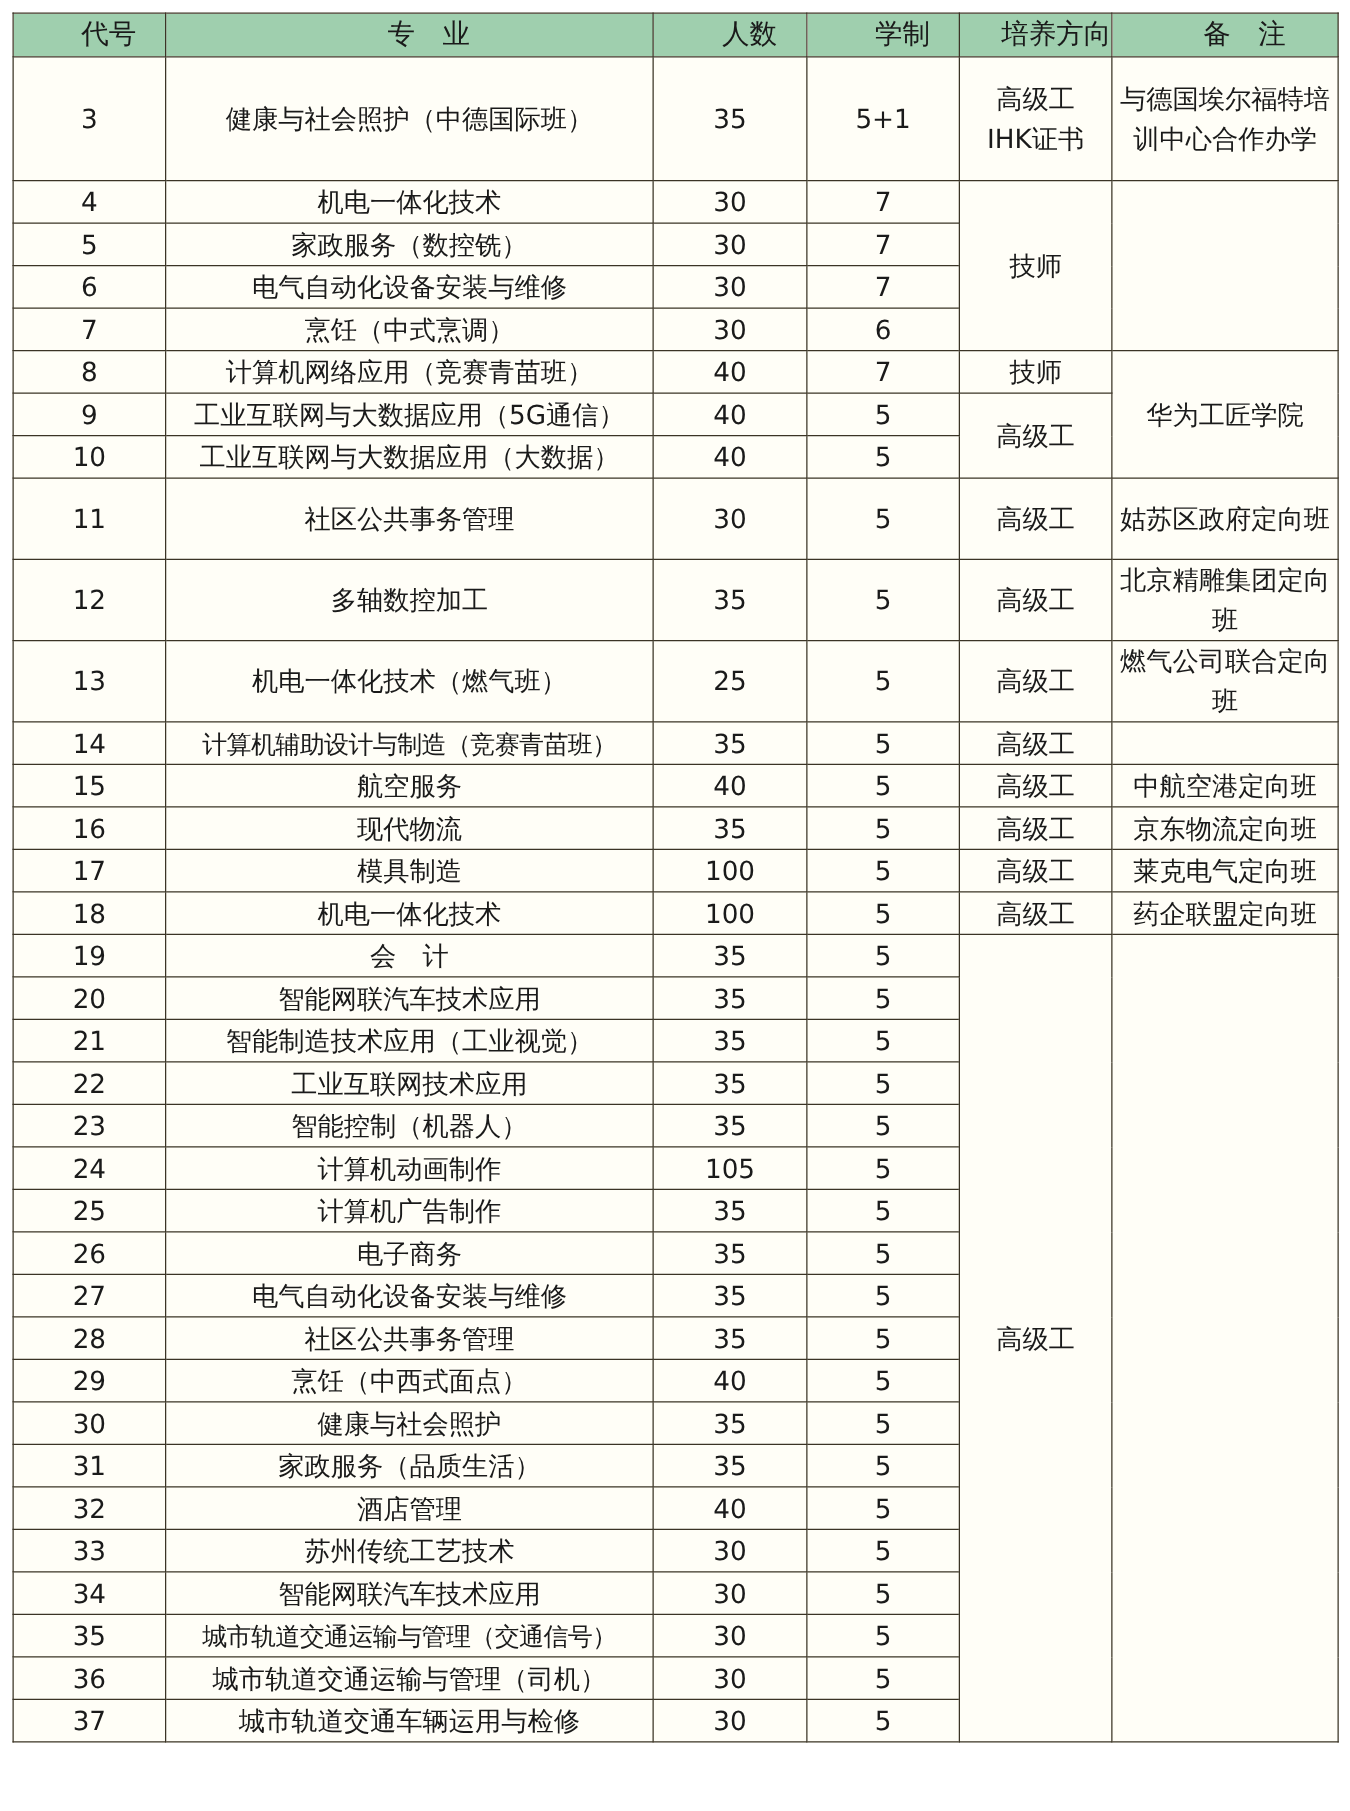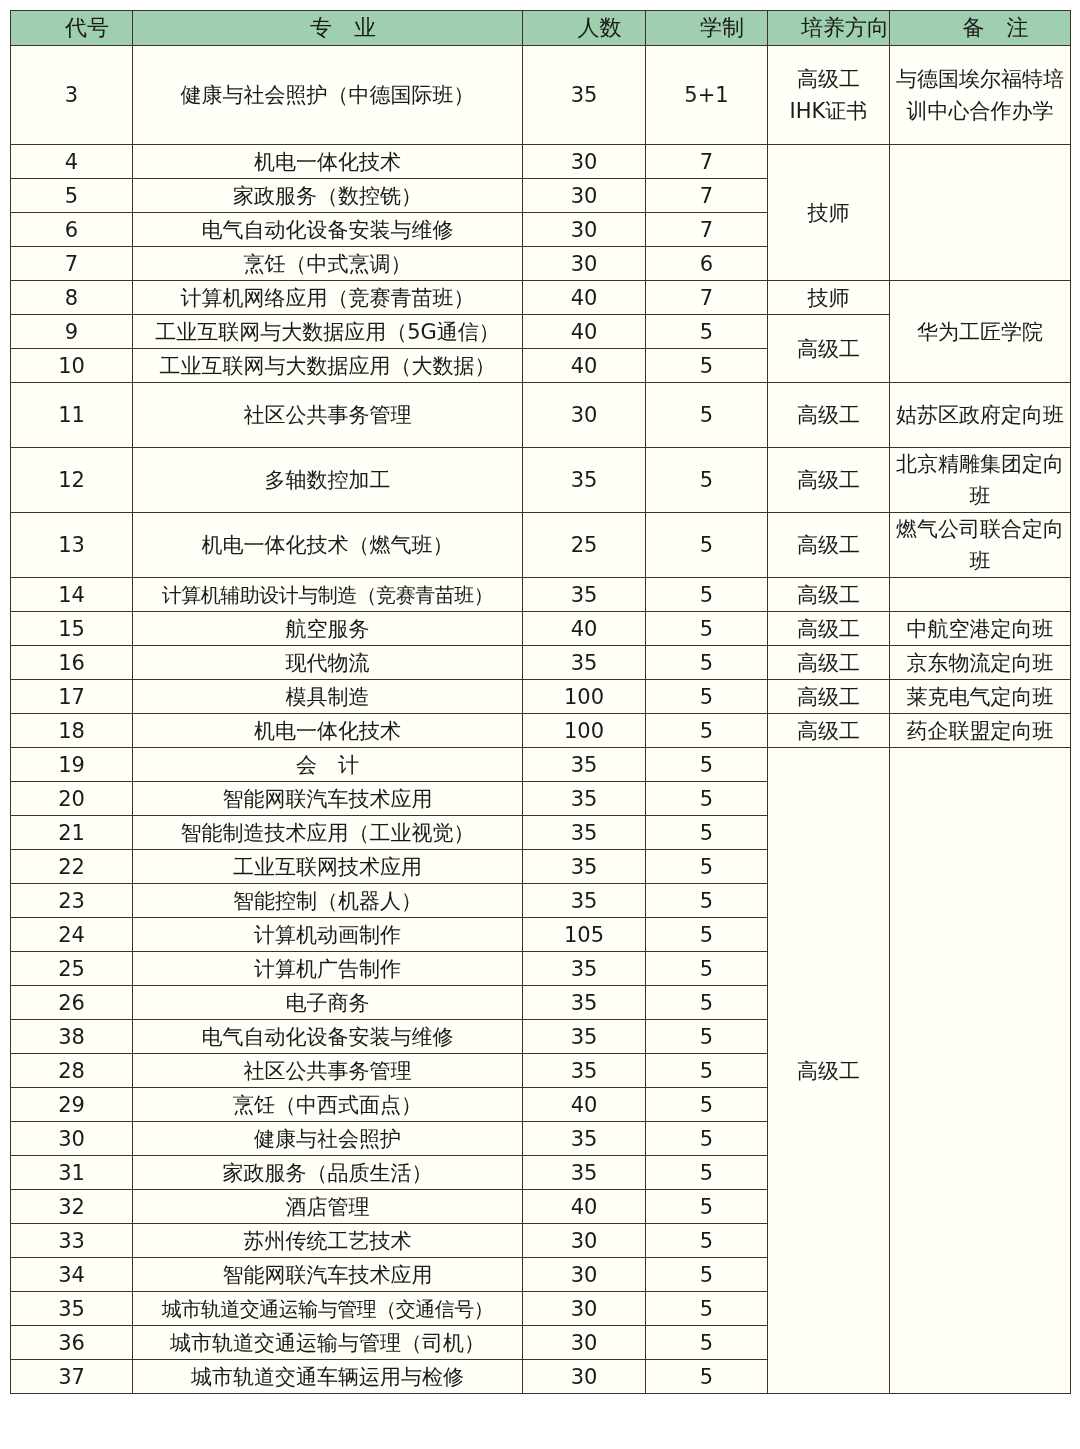--- a/index.html
+++ b/index.html
@@ -204,21 +204,21 @@
       <td>35</td>
       <td>5</td>
     </tr>
     <tr class="r1">
       <td>26</td>
       <td class="name">电子商务</td>
       <td>35</td>
       <td>5</td>
     </tr>
     <tr class="r1">
-      <td>38</td>
+      <td>27</td>
       <td class="name">电气自动化设备安装与维修</td>
       <td>35</td>
       <td>5</td>
     </tr>
     <tr class="r1">
       <td>28</td>
       <td class="name">社区公共事务管理</td>
       <td>35</td>
       <td>5</td>
     </tr>

